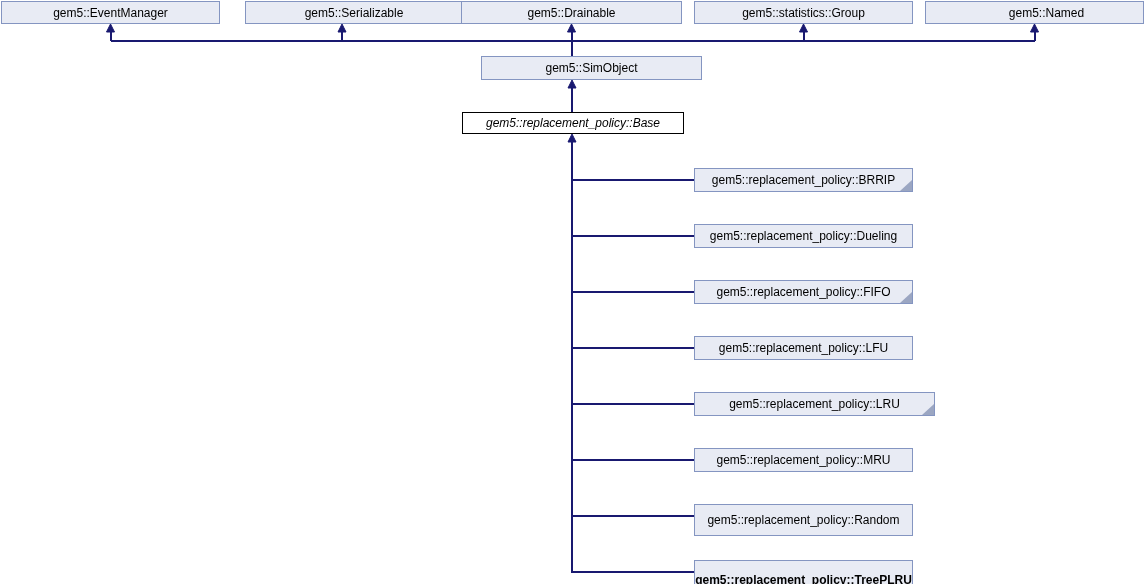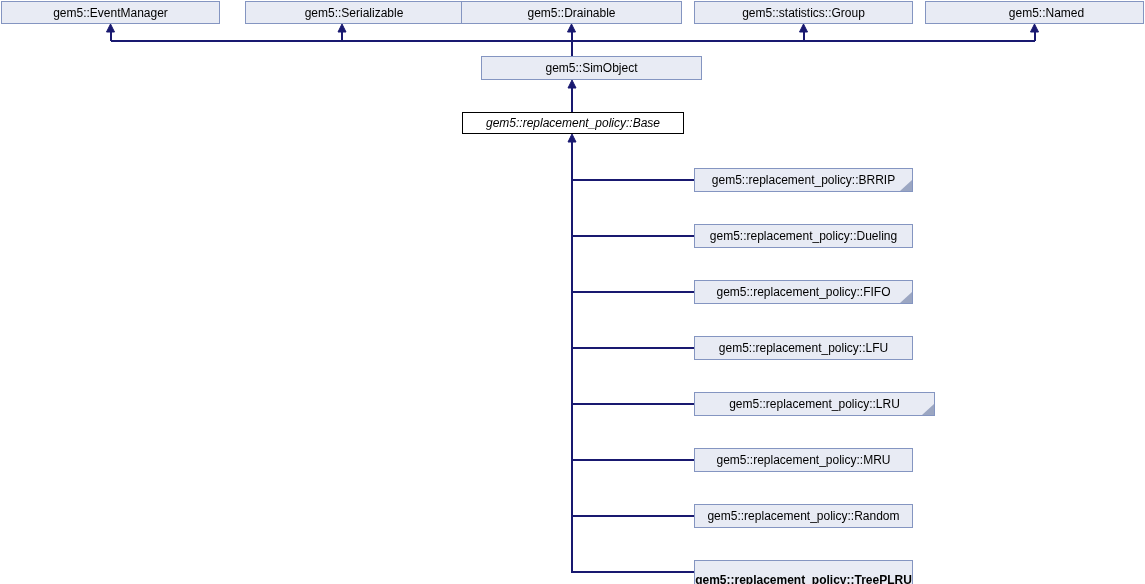--- a/index.html
+++ b/index.html
@@ -48,21 +48,21 @@
   .n-p3 { left: 694px; top: 1px;   width: 219px; height: 23px; }
   .n-p4 { left: 925px; top: 1px;   width: 219px; height: 23px; padding-left: 24px; }
   .n-sim  { left: 461px; top: 56px;  width: 221px; height: 24px; margin-left: 20px; }
   .n-base { left: 462px; top: 112px; width: 222px; height: 22px; font-style: italic; }
   .n-c0 { left: 694px; top: 168px; width: 219px; height: 24px; }
   .n-c1 { left: 694px; top: 224px; width: 219px; height: 24px; }
   .n-c2 { left: 694px; top: 280px; width: 219px; height: 24px; text-align: center; }
   .n-c3 { left: 694px; top: 336px; width: 219px; height: 24px; }
   .n-c4 { left: 694px; top: 392px; width: 241px; height: 24px; }
   .n-c5 { left: 694px; top: 448px; width: 219px; height: 24px; }
-  .n-c6 { left: 694px; top: 504px; width: 219px; height: 24px; }
+  .n-c6 { left: 694px; top: 504px; width: 219px; height: 32px; }
   .n-c7 { left: 694px; top: 560px; width: 219px; height: 40px; font-weight: bold; }
 </style>
 </head>
 <body>
 
 <svg class="edges" width="1145" height="584" aria-hidden="true">
   <g>
     <line x1="110.5" y1="41" x2="1034.5" y2="41"></line>
     <line x1="110.5" y1="32" x2="110.5" y2="41"></line>
     <polygon points="110.5,24 106.5,32 114.5,32"></polygon>

